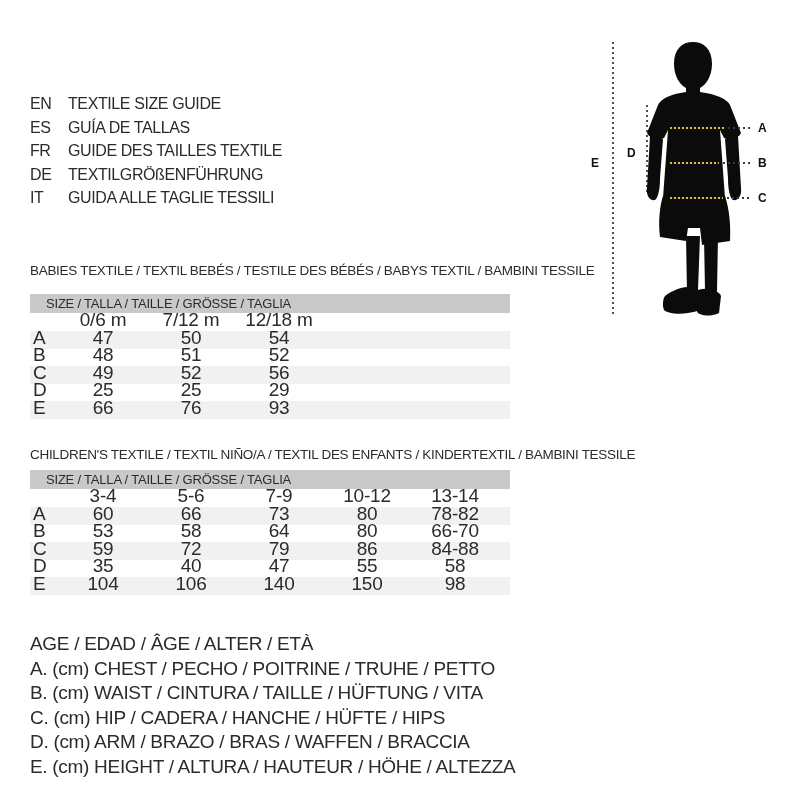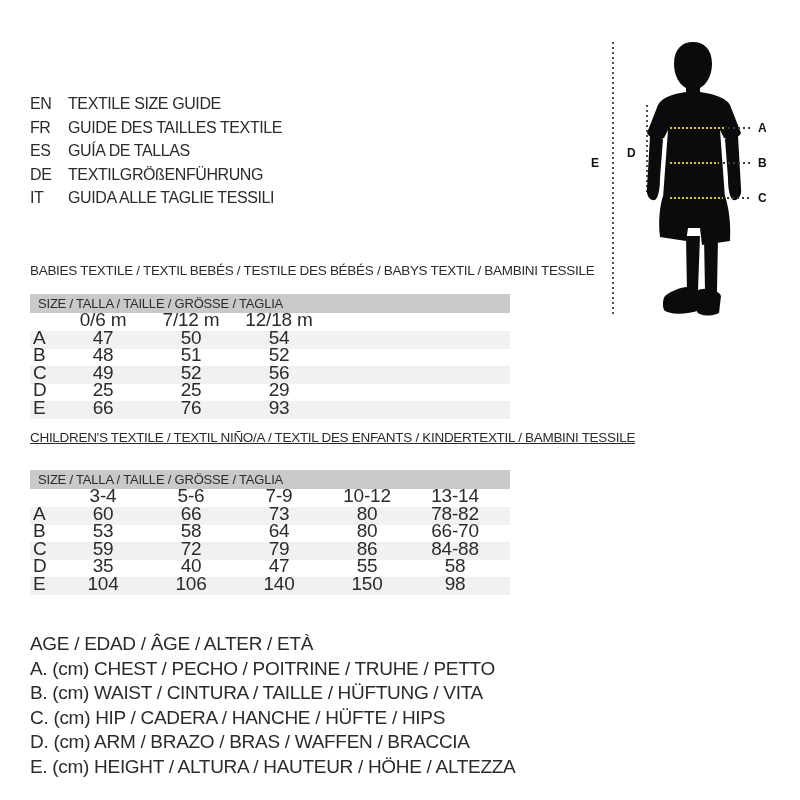--- a/index.html
+++ b/index.html
@@ -22,43 +22,43 @@
   .vdots { position: absolute; width: 2px; background-image: repeating-linear-gradient(180deg, #4d4d4d 0 2px, transparent 2px 5px); }
   .dash-yellow { position: absolute; height: 2px; background-image: repeating-linear-gradient(90deg, #d6c23e 0 2px, #141414 2px 4px); }
   .dash-black { position: absolute; height: 2px; background-image: repeating-linear-gradient(90deg, #3c3c3c 0 2px, transparent 2px 5px); }
   .marker { position: absolute; font-size: 12px; font-weight: 700; color: #111; line-height: 14px; }
 
   
   .section-title { position: absolute; left: 30px; font-size: 13.5px; letter-spacing: -0.3px; white-space: nowrap; }
 
   
   .size-wrap { position: absolute; left: 30px; width: 480px; }
-  .size-bar { height: 19px; line-height: 19px; background: #c9c9cb; font-size: 13px; letter-spacing: -0.2px; padding-left: 8px; box-sizing: border-box; }
+  .size-bar { height: 19px; line-height: 19px; background: #c9c9cb; font-size: 13px; letter-spacing: -0.2px; padding-left: 16px; box-sizing: border-box; }
   .trow { display: flex; height: 17.5px; align-items: flex-end; font-size: 19px; letter-spacing: -0.2px; }
   .trow.thead { height: 18px; }
   .trow.stripe { background: #f1f1f2; }
   .tcell { width: 88px; text-align: center; }
   .tcell.label { width: 26px; text-align: left; padding-left: 3px; }
 
   
   .legend { position: absolute; left: 30px; top: 632px; }
   .legend-line { height: 24.6px; line-height: 24.6px; font-size: 19px; letter-spacing: -0.3px; white-space: nowrap; }
 </style>
 </head>
 <body>
 
 <div class="lang-block">
   <div class="lang-row">
     <span class="lang-code">EN</span><span>TEXTILE SIZE GUIDE</span>
   </div>
   <div class="lang-row">
+    <span class="lang-code">ES</span><span>GUÍA DE TALLAS</span>
+  </div>
+  <div class="lang-row">
     <span class="lang-code">FR</span><span>GUIDE DES TAILLES TEXTILE</span>
-  </div>
-  <div class="lang-row">
-    <span class="lang-code">ES</span><span>GUÍA DE TALLAS</span>
   </div>
   <div class="lang-row">
     <span class="lang-code">DE</span><span>TEXTILGRÖßENFÜHRUNG</span>
   </div>
   <div class="lang-row">
     <span class="lang-code">IT</span><span>GUIDA ALLE TAGLIE TESSILI</span>
   </div>
 </div>
 
 <div class="figure">
@@ -139,21 +139,21 @@
       </div>
       <div class="trow stripe">
         <div class="tcell label">E</div>
         <div class="tcell">66</div>
         <div class="tcell">76</div>
         <div class="tcell">93</div>
       </div>
     </div>
 </div>
 
-<div class="section-title" style="top:430px;text-decoration:underline;">CHILDREN'S TEXTILE / TEXTIL NIÑO/A / TEXTIL DES ENFANTS / KINDERTEXTIL / BAMBINI TESSILE</div>
+<div class="section-title" style="top:447px;">CHILDREN'S TEXTILE / TEXTIL NIÑO/A / TEXTIL DES ENFANTS / KINDERTEXTIL / BAMBINI TESSILE</div>
 <div class="size-wrap" style="top:470px;">
   <div class="size-bar">SIZE / TALLA / TAILLE / GRÖSSE / TAGLIA</div>
   <div>
       <div class="trow thead">
         <div class="tcell label"></div>
         <div class="tcell">3-4</div>
         <div class="tcell">5-6</div>
         <div class="tcell">7-9</div>
         <div class="tcell">10-12</div>
         <div class="tcell">13-14</div>

